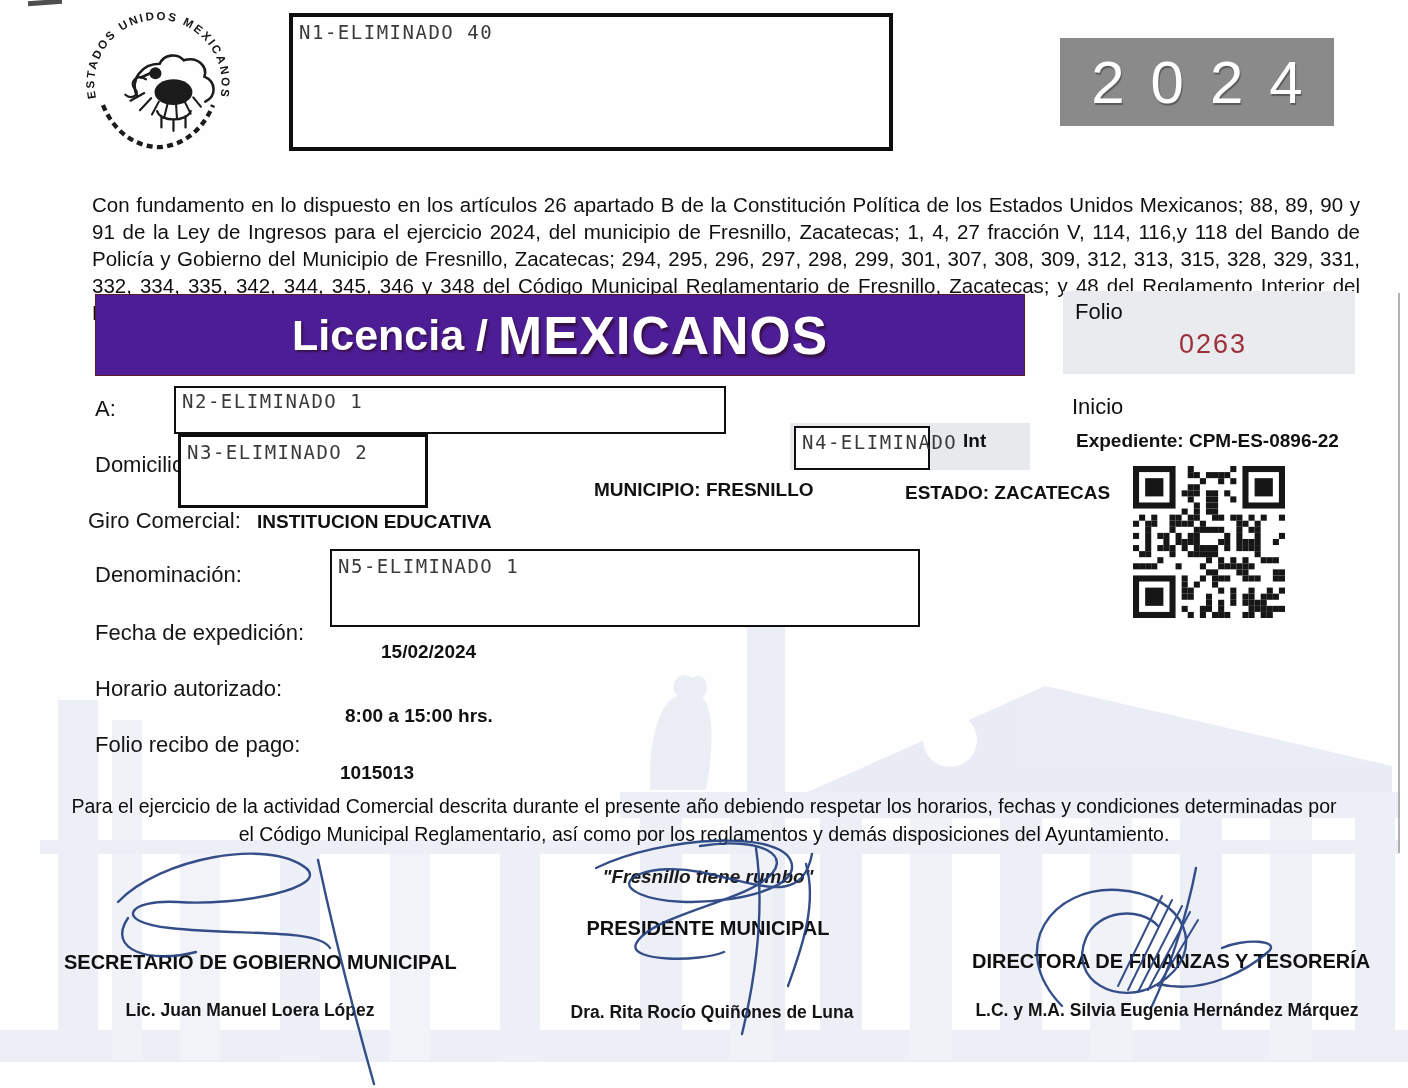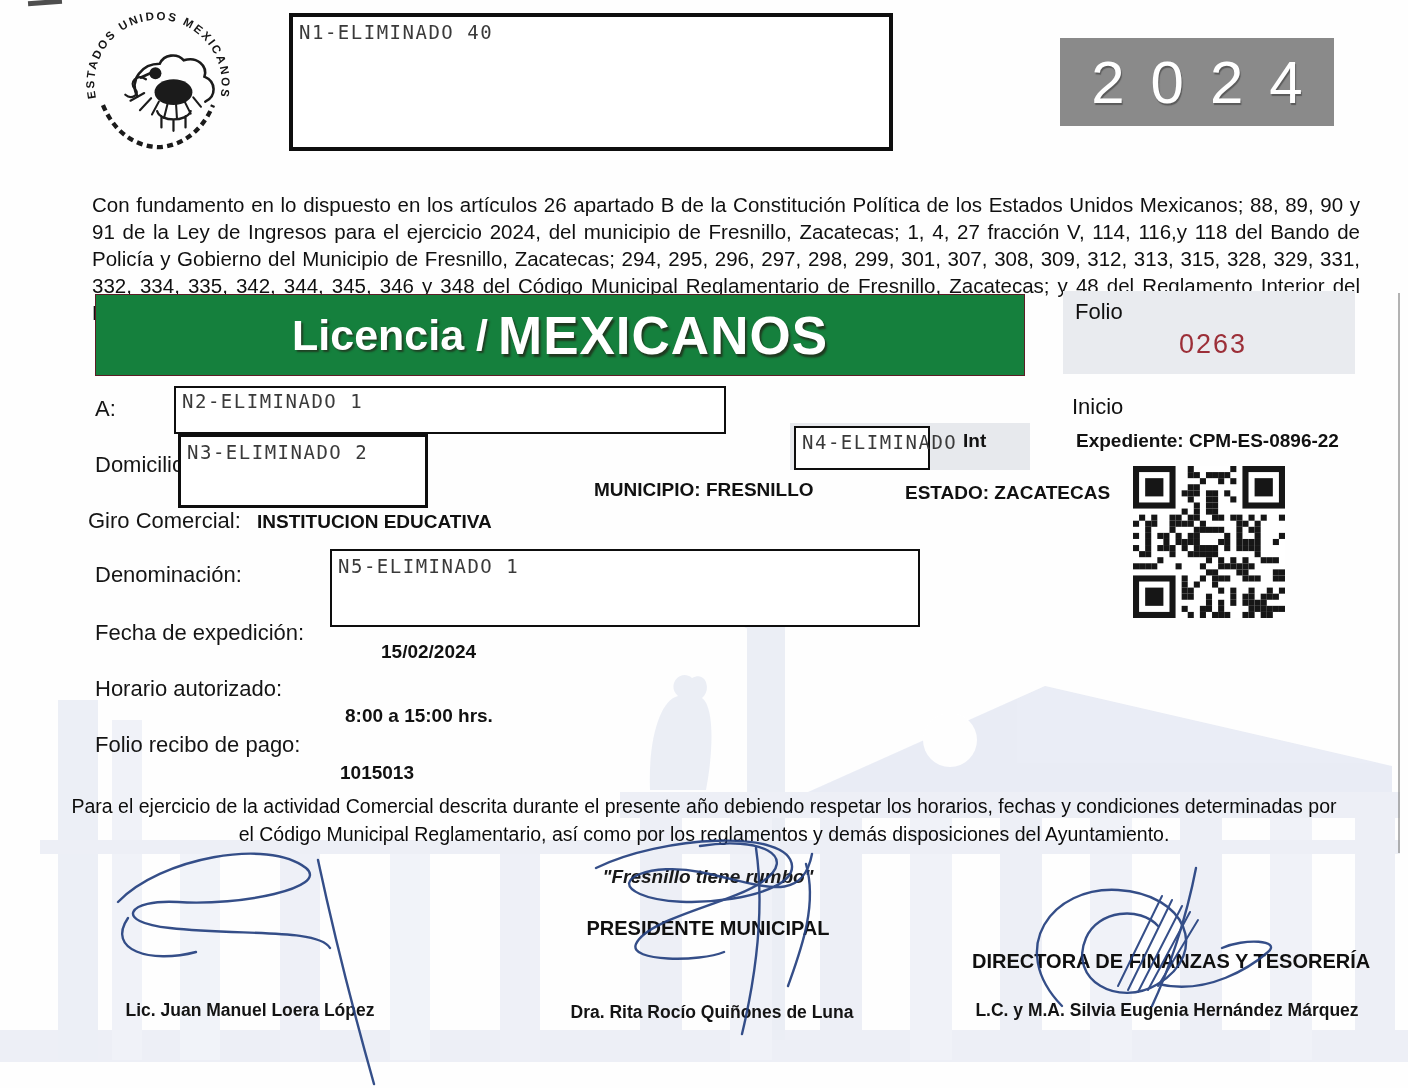--- a/index.html
+++ b/index.html
@@ -5,21 +5,21 @@
   html,body{margin:0;padding:0;background:#ffffff;}
   #page{position:relative;width:1408px;height:1088px;background:#fefefe;overflow:hidden;
         font-family:"Liberation Sans",sans-serif;color:#0d0d0d;}
   .abs{position:absolute;}
   .label{font-size:22px;color:#151515;}
   .valbold{font-weight:bold;font-size:19px;color:#111;}
   .redact-box{border:3px solid #0e0e0e;background:#fff;}
   .redact-text{font-family:"DejaVu Sans Mono","Liberation Mono",monospace;
                font-size:19px;letter-spacing:1.5px;color:#3a3a3a;padding:4px 6px;}
   .intro{width:1268px;font-size:20.5px;line-height:27px;text-align:justify;color:#101010;margin-top:26px;}
-  .banner{background:#15803d;display:flex;align-items:center;justify-content:center;
+  .banner{background:#4c1d95;display:flex;align-items:center;justify-content:center;
           box-shadow:0 0 0 1px #5c1d26 inset;}
   .banner .t1{color:#fff;font-weight:bold;font-size:43px;
               text-shadow:2px 2px 2px rgba(40,10,14,.55);}
   .banner .t2{color:#fff;font-weight:bold;font-size:53px;letter-spacing:1px;
               text-shadow:2px 3px 2px rgba(40,10,14,.6);margin-left:10px;}
   .graybox{background:#e9ebef;}
   .folio-label{font-weight:normal;font-size:22px;color:#101010;}
   .folio-value{font-size:27px;letter-spacing:2px;color:#9c2f38;}
   .bigtitle{font-weight:bold;font-size:20px;color:#101010;white-space:nowrap;}
   .name{font-weight:bold;font-size:17.5px;color:#141414;white-space:nowrap;}
@@ -348,20 +348,21 @@
   <div class="abs valbold" style="left:345px;top:705px;">8:00 a 15:00 hrs.</div>
 
   <div class="abs label" style="left:95px;top:732px;">Folio recibo de pago:</div>
   <div class="abs valbold" style="left:340px;top:762px;">1015013</div>
 
   <div class="abs footerpar" style="left:64px;top:793px;">Para el ejercicio de la actividad Comercial descrita durante el presente año debiendo respetar los horarios, fechas y condiciones determinadas por el Código Municipal Reglamentario, así como por los reglamentos y demás disposiciones del Ayuntamiento.</div>
 
   <div class="abs motto center300" style="left:558px;top:866px;">"Fresnillo tiene rumbo"</div>
   <div class="abs bigtitle center300" style="left:558px;top:917px;">PRESIDENTE MUNICIPAL</div>
 
+  <div class="abs bigtitle" style="left:64px;top:951px;">SECRETARIO DE GOBIERNO MUNICIPAL</div>
   <div class="abs bigtitle" style="left:972px;top:950px;">DIRECTORA DE FINANZAS Y TESORERÍA</div>
 
   <div class="abs name" style="left:80px;top:1000px;width:340px;text-align:center;">Lic. Juan Manuel Loera López</div>
   <div class="abs name" style="left:562px;top:1002px;width:300px;text-align:center;">Dra. Rita Rocío Quiñones de Luna</div>
   <div class="abs name" style="left:967px;top:1000px;width:400px;text-align:center;">L.C. y M.A. Silvia Eugenia Hernández Márquez</div>
 
   <svg class="abs wm" style="left:0;top:0;" width="1408" height="1088" viewBox="0 0 1408 1088">
     <g fill="none" stroke="#24407f" stroke-width="2.4" stroke-linecap="round" opacity="0.92">
       <g>
         <path d="M118,902 C160,858 268,838 306,868 C330,888 240,906 178,902 C128,899 112,922 170,928 C240,936 318,928 330,948"></path>

